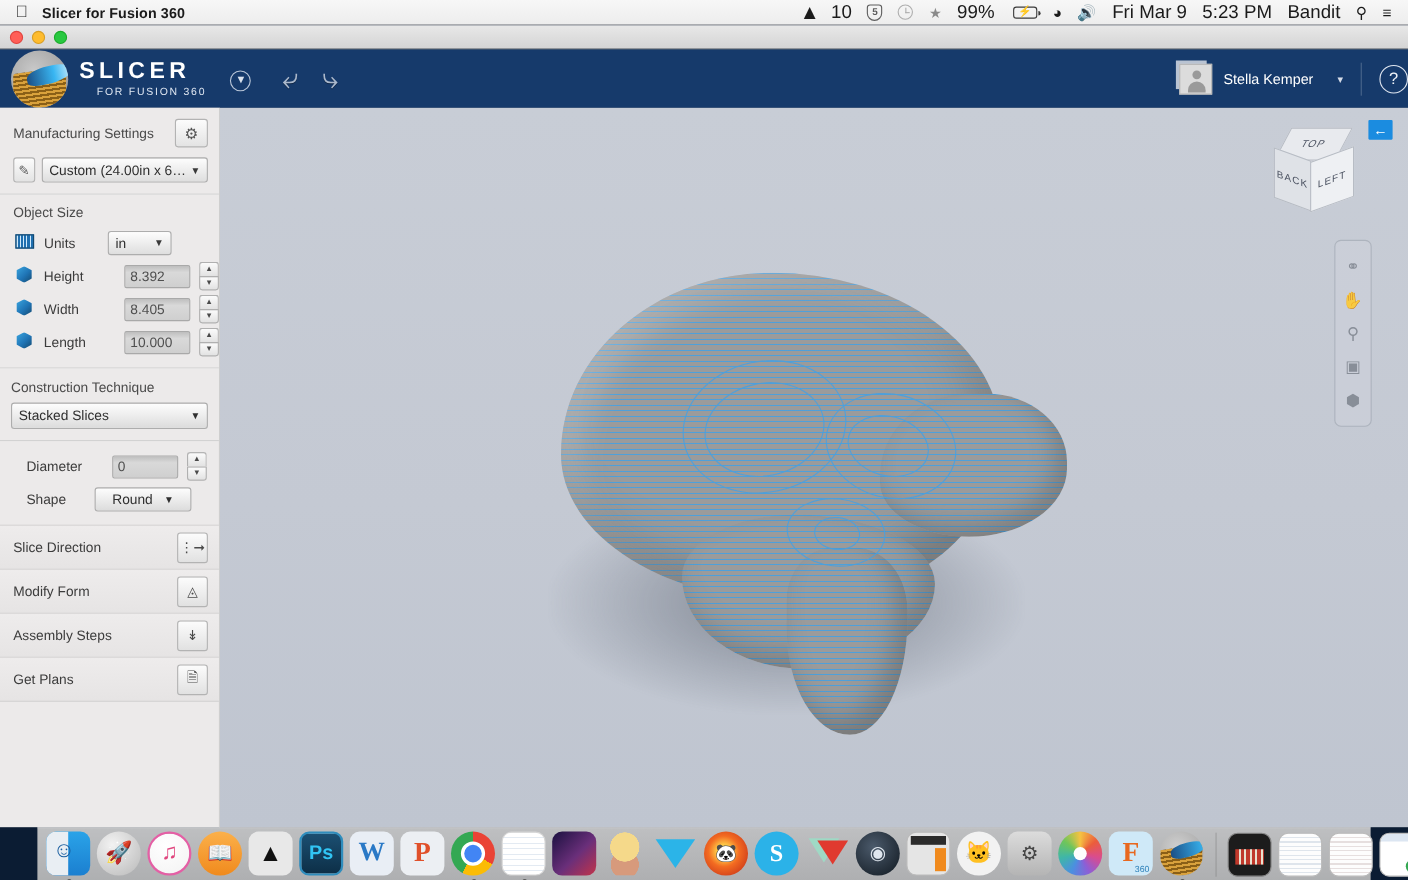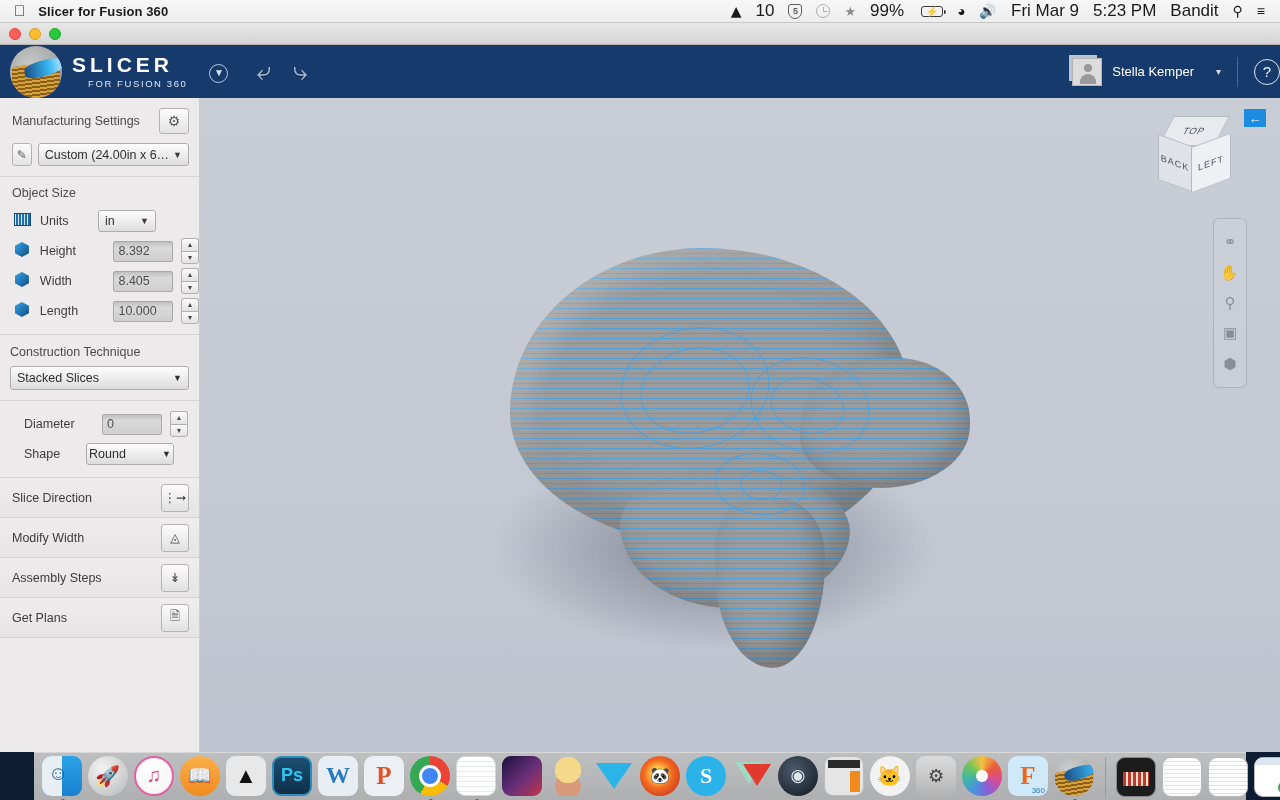--- a/index.html
+++ b/index.html
@@ -181,21 +181,21 @@
     display:flex;align-items:center;justify-content:center;
   }
   .dwicon .g{width:15px;}
   .dwicon .g i{display:block;height:2px;background:#3b3b3b;margin:2px 0;border-radius:1px;}
   .dwicon .g i.s{height:0;border-top:5px solid #3b3b3b;border-left:4px solid transparent;border-right:4px solid transparent;width:0;margin:0 auto 1px;}
   .dw-row2{ display:flex;align-items:center;padding-left:24px;height:30px;}
   .dw-row2 .lb{ width:62px; font-size:12.5px;}
   .shape-combo{
     width:88px;height:22px;border:1px solid #adadad;border-radius:3px;
     background:linear-gradient(to bottom,#fdfdfd,#dcdcdc);display:flex;align-items:center;
-    padding:0 2px;font-size:12.5px;color:#2f2f2f;
+    padding:0 15px;font-size:12.5px;color:#2f2f2f;
   }
   .shape-combo .carr{margin-left:auto;font-size:9px;}
 
   .navrow{
     height:40px; display:flex; align-items:center; justify-content:space-between;
     padding:0 10px 0 12px; border-bottom:1px solid #d2d2d2;
     background:linear-gradient(to bottom,#eeecec,#e6e4e4);
     font-size:12.5px; color:#3c3c3c;
   }
   .navbtn{
@@ -523,21 +523,21 @@
           <span class="carr">▼</span>
         </div>
       </div>
     </div>
 
     <div class="navrow">
       <span>Slice Direction</span>
       <span class="navbtn">⋮➞</span>
     </div>
     <div class="navrow">
-      <span>Modify Width</span>
+      <span>Modify Form</span>
       <span class="navbtn">◬</span>
     </div>
     <div class="navrow">
       <span>Assembly Steps</span>
       <span class="navbtn">↡</span>
     </div>
     <div class="navrow">
       <span>Get Plans</span>
       <span class="navbtn">🗎</span>
     </div>

